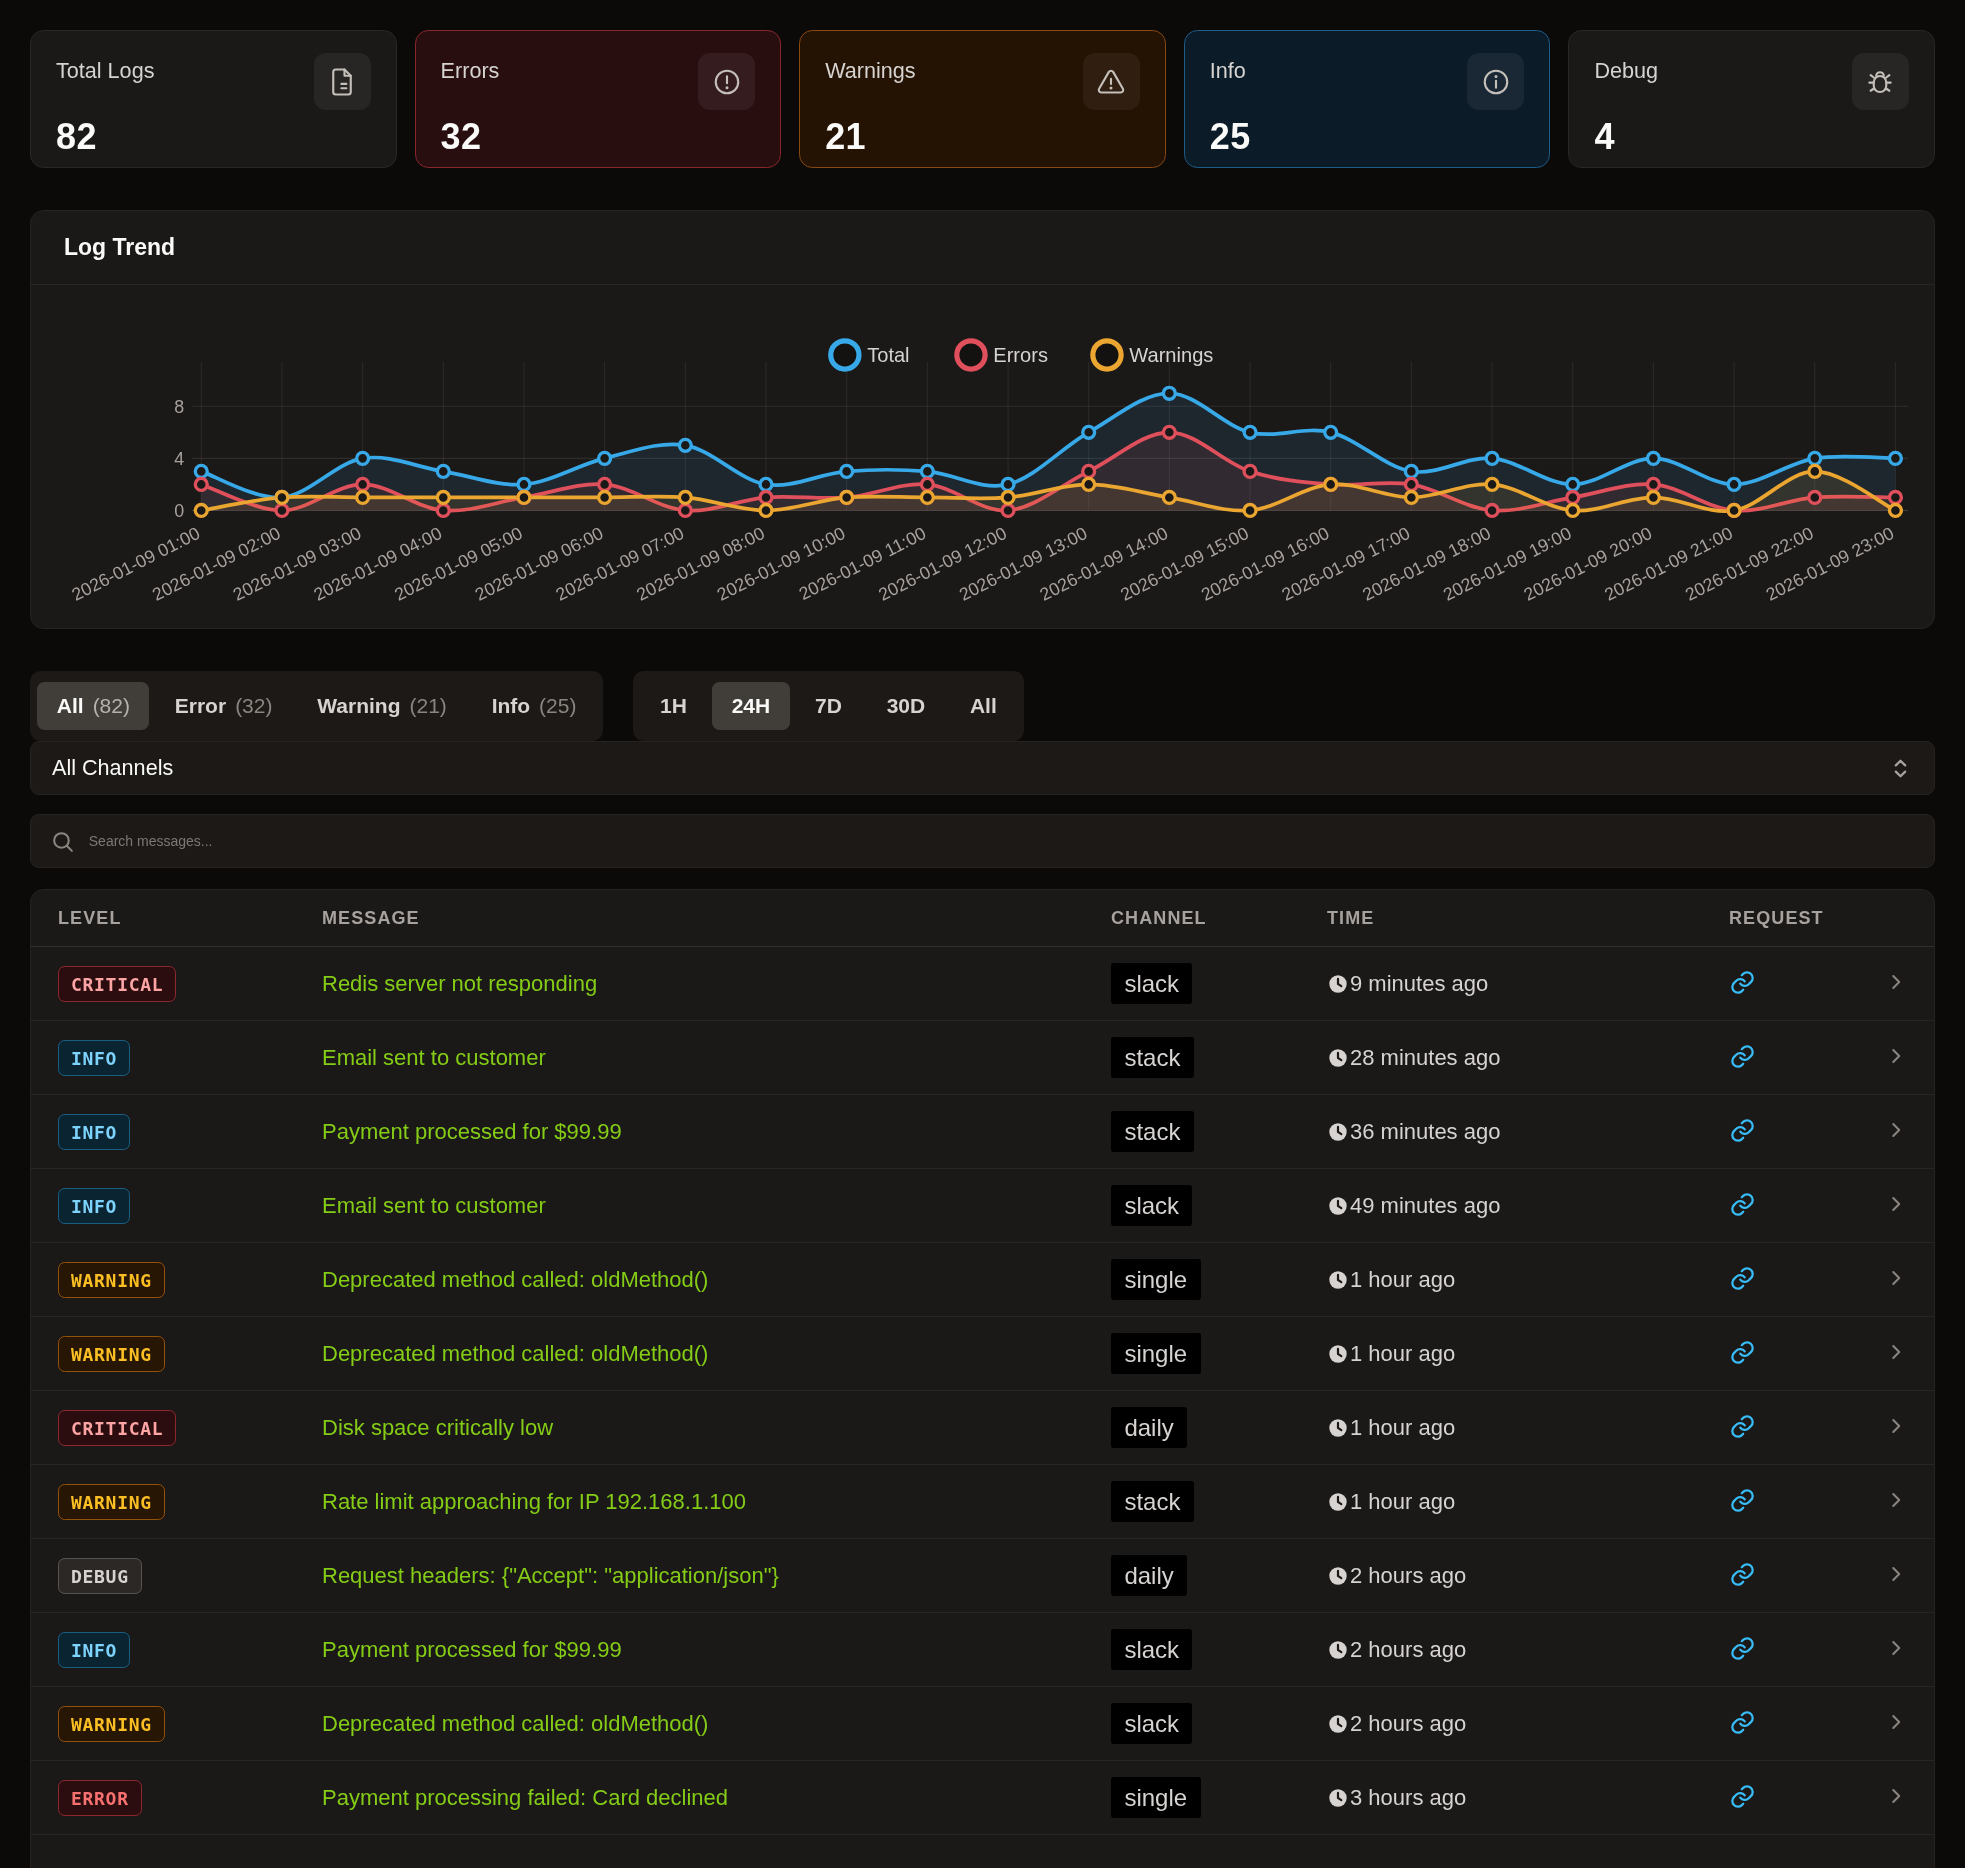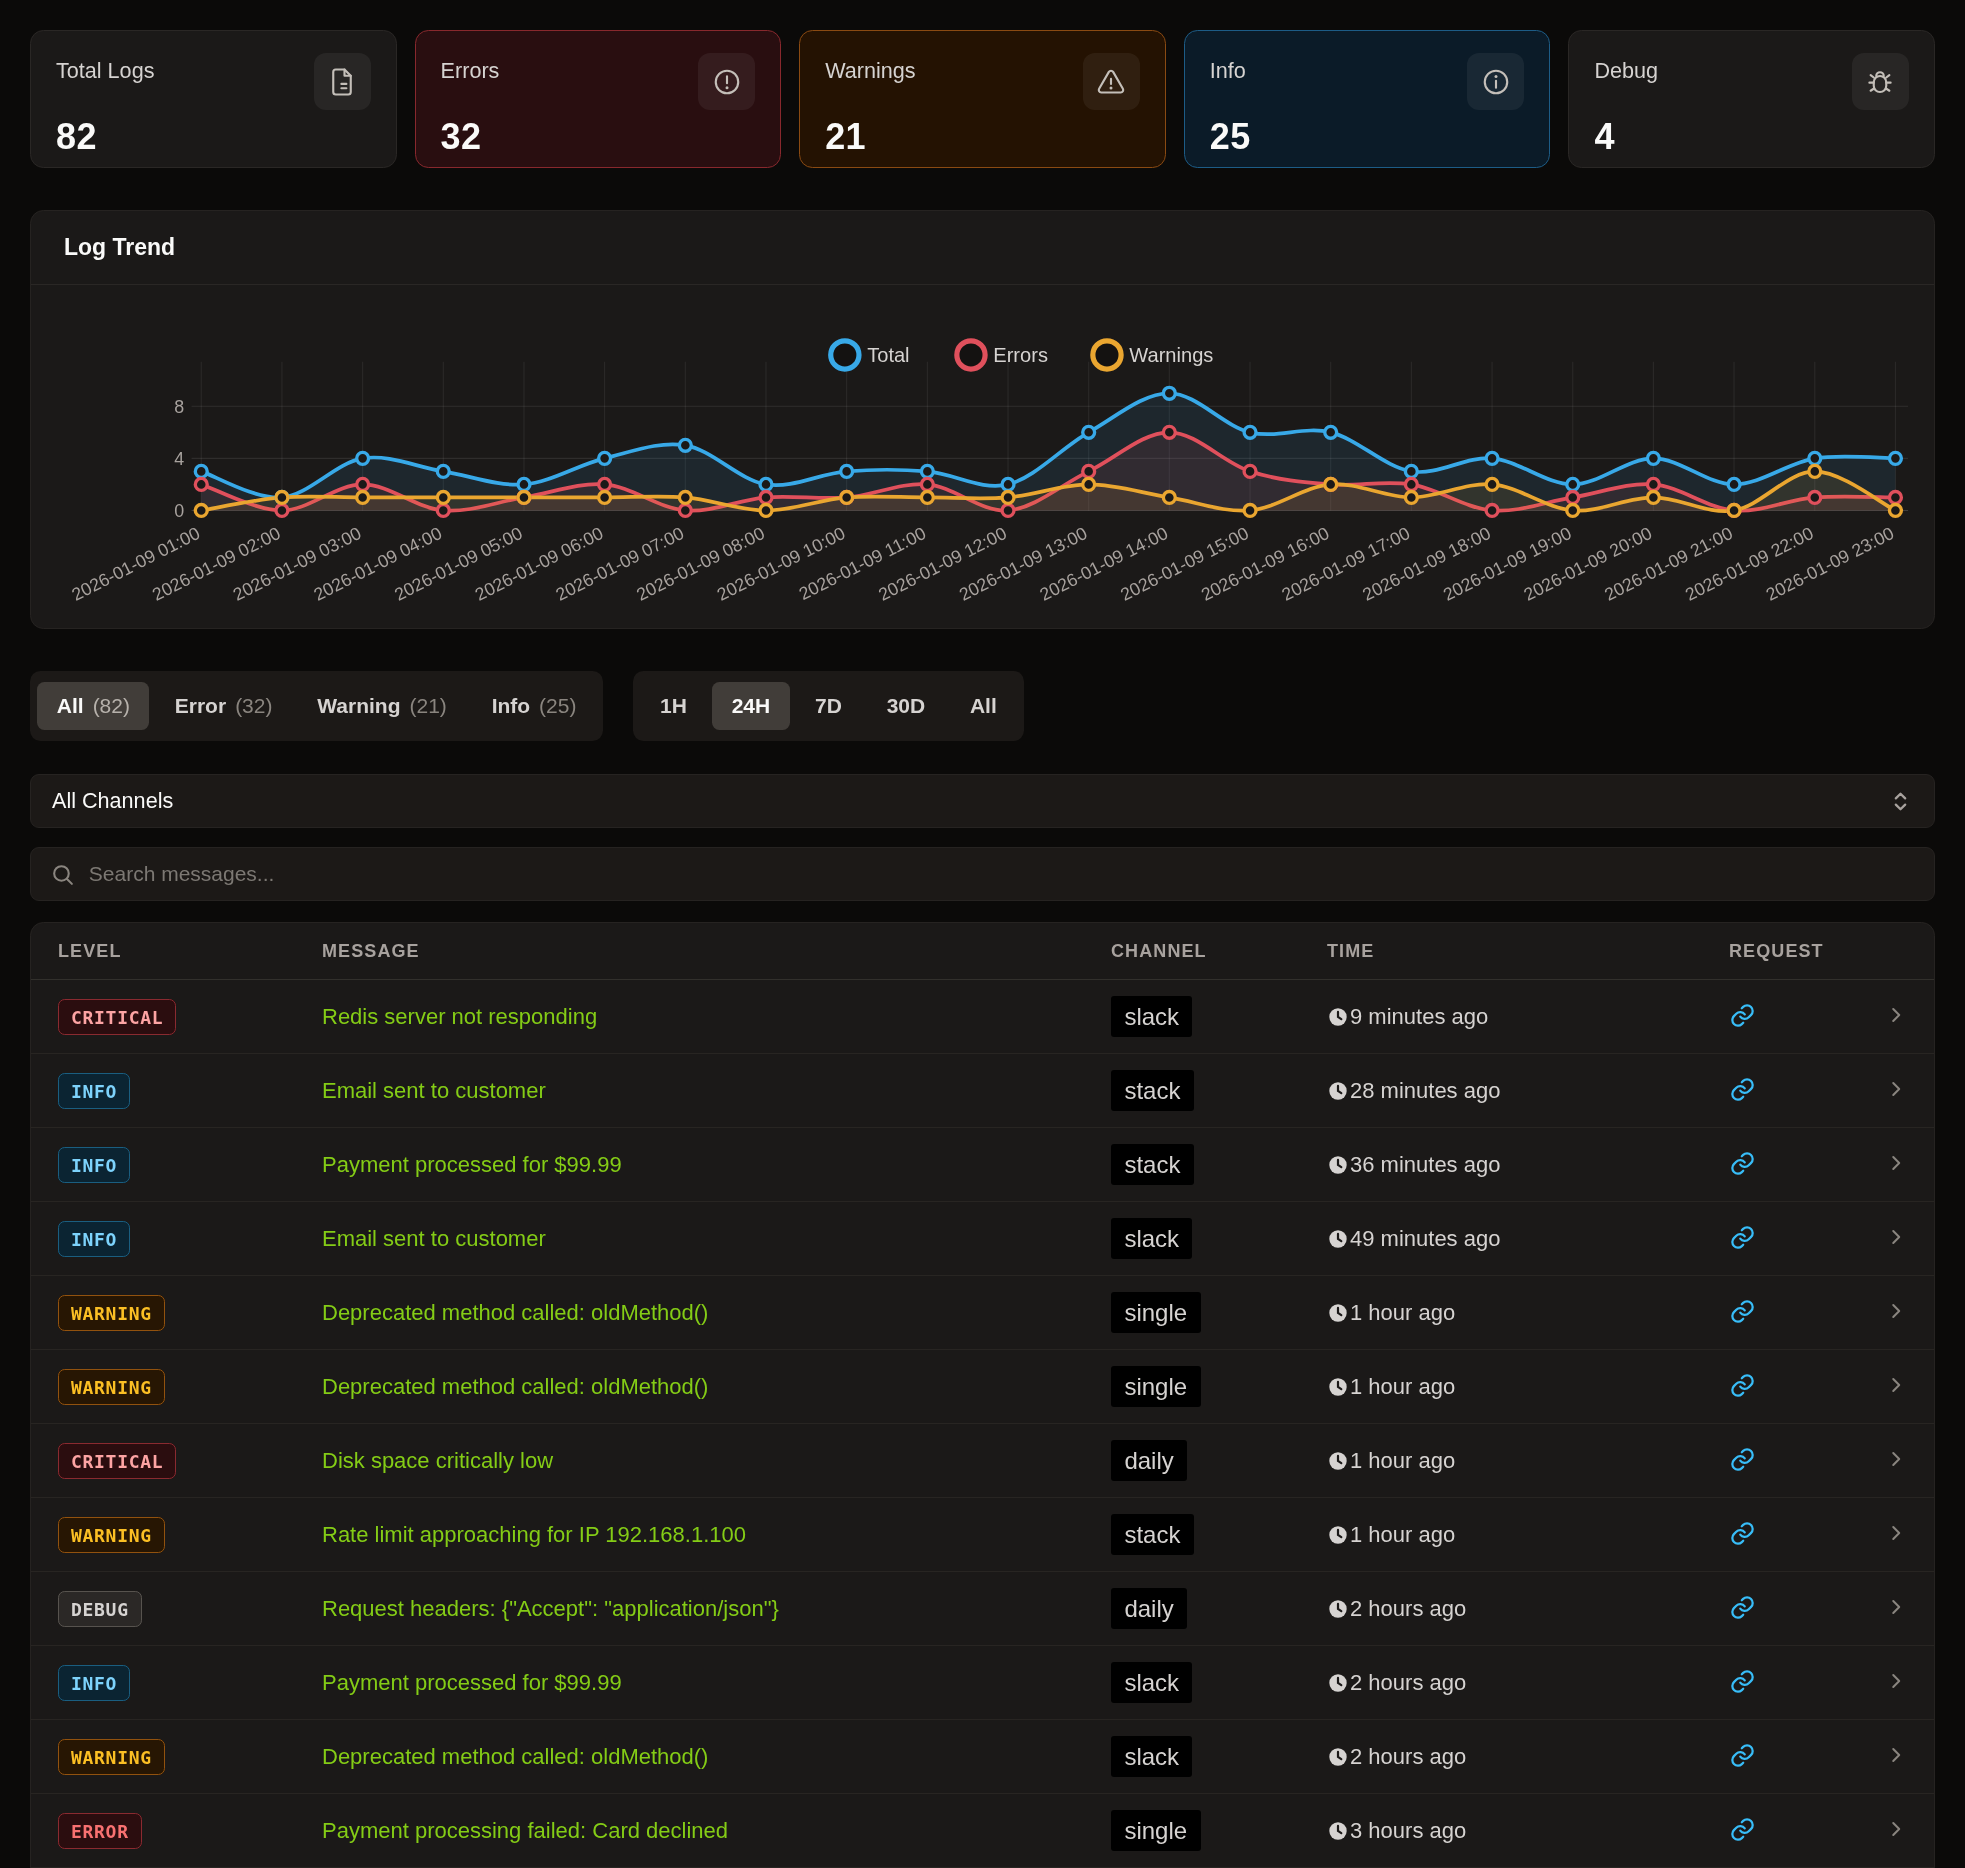--- a/index.html
+++ b/index.html
@@ -36,30 +36,30 @@
   .tab-group { background:#1c1917; border-radius:10.4px; padding:7.4px; display:flex; gap:6px;
     align-items:center; height:70px; }
   .tab { border:none; background:transparent; color:#d6d3d1; font-size:21px;
     font-family:"Liberation Sans",sans-serif; padding:0 19.4px; height:48px; border-radius:7.4px;
     display:flex; align-items:center; gap:9px; cursor:pointer; font-weight:bold; }
   .tab .cnt { color:#8a857f; font-size:21px; font-weight:normal; }
   .tab.active { background:#413d39; color:#fafaf9; }
   .tab.active .cnt { color:#b6b1ab; }
 
   
-  .select-bar { margin-top:33px; height:54px; background:#1c1917; border:1.5px solid #262321;
+  .select-bar { height:54px; background:#1c1917; border:1.5px solid #262321;
     border-radius:9px; display:flex; align-items:center; justify-content:space-between;
     padding:0 21px; cursor:pointer; }
   .select-bar .val { font-size:21.6px; color:#fafaf9; }
   .select-bar svg { width:25px; height:25px; color:#a8a29e; }
   .search-bar { margin-top:19.4px; height:54px; background:#1c1917; border:1.5px solid #262321;
     border-radius:9px; display:flex; align-items:center; padding:0 19.4px; gap:13.4px; }
   .search-bar svg { width:25px; height:25px; color:#8a857f; flex:none; }
   .search-bar input { flex:1; background:transparent; border:none; outline:none;
-    font-size:21px; color:#fafaf9; font-family:"Liberation Sans",sans-serif; }
+    font-size:14px; color:#fafaf9; font-family:"Liberation Sans",sans-serif; }
   .search-bar input::placeholder { color:#7c7873; }
 
   
   .table { margin-top:21px; background:#1b1918; border:1.5px solid #262321;
     border-radius:13.4px 13.4px 0 0; overflow:hidden; }
   .tgrid { display:grid; grid-template-columns:264px 789px 216px 402px 149px 1fr;
     align-items:center; padding:0 27px; }
   .thead { height:57px; border-bottom:1.5px solid #32302c; }
   .thead span { font-size:18px; color:#a8a29e; letter-spacing:1.1px; font-weight:bold; }
   .trow { height:74px; border-bottom:1.1px solid #282522; cursor:pointer; }

